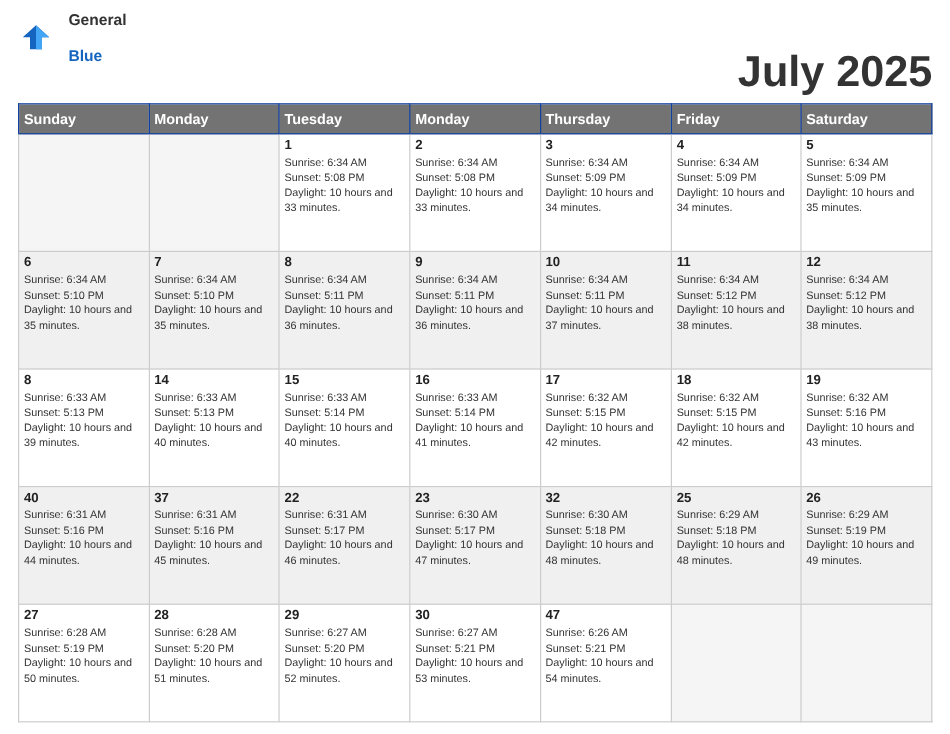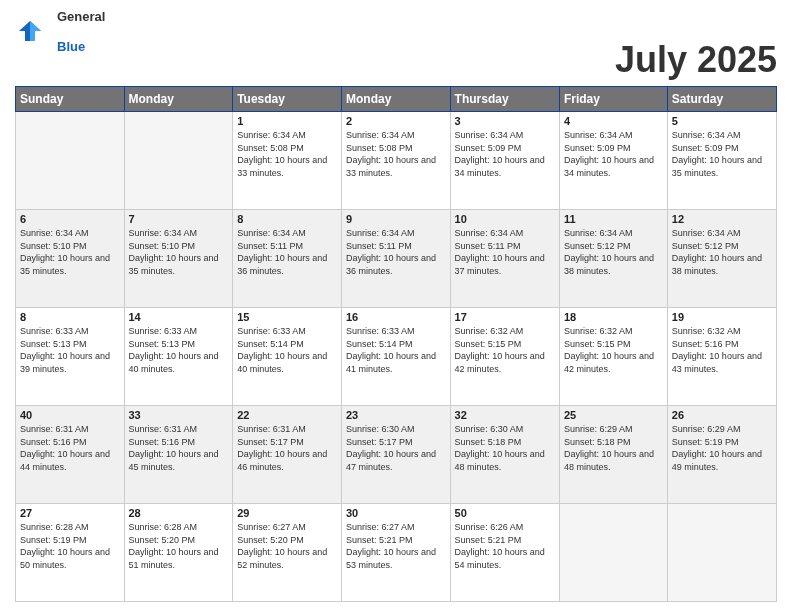--- a/index.html
+++ b/index.html
@@ -213,21 +213,21 @@
             <span class="day-num">19</span>
             <div class="day-info">Sunrise: 6:32 AM<br>Sunset: 5:16 PM<br>Daylight: 10 hours and 43 minutes.</div>
           </td>
         </tr>
         <tr class="row-shaded">
           <td>
             <span class="day-num">40</span>
             <div class="day-info">Sunrise: 6:31 AM<br>Sunset: 5:16 PM<br>Daylight: 10 hours and 44 minutes.</div>
           </td>
           <td>
-            <span class="day-num">33</span>
+            <span class="day-num">37</span>
             <div class="day-info">Sunrise: 6:31 AM<br>Sunset: 5:16 PM<br>Daylight: 10 hours and 45 minutes.</div>
           </td>
           <td>
             <span class="day-num">22</span>
             <div class="day-info">Sunrise: 6:31 AM<br>Sunset: 5:17 PM<br>Daylight: 10 hours and 46 minutes.</div>
           </td>
           <td>
             <span class="day-num">23</span>
             <div class="day-info">Sunrise: 6:30 AM<br>Sunset: 5:17 PM<br>Daylight: 10 hours and 47 minutes.</div>
           </td>
@@ -255,21 +255,21 @@
           </td>
           <td>
             <span class="day-num">29</span>
             <div class="day-info">Sunrise: 6:27 AM<br>Sunset: 5:20 PM<br>Daylight: 10 hours and 52 minutes.</div>
           </td>
           <td>
             <span class="day-num">30</span>
             <div class="day-info">Sunrise: 6:27 AM<br>Sunset: 5:21 PM<br>Daylight: 10 hours and 53 minutes.</div>
           </td>
           <td>
-            <span class="day-num">50</span>
+            <span class="day-num">47</span>
             <div class="day-info">Sunrise: 6:26 AM<br>Sunset: 5:21 PM<br>Daylight: 10 hours and 54 minutes.</div>
           </td>
           <td class="empty"></td>
           <td class="empty"></td>
         </tr>
       </tbody>
   </table>
 </div>
 
 </body></html>

